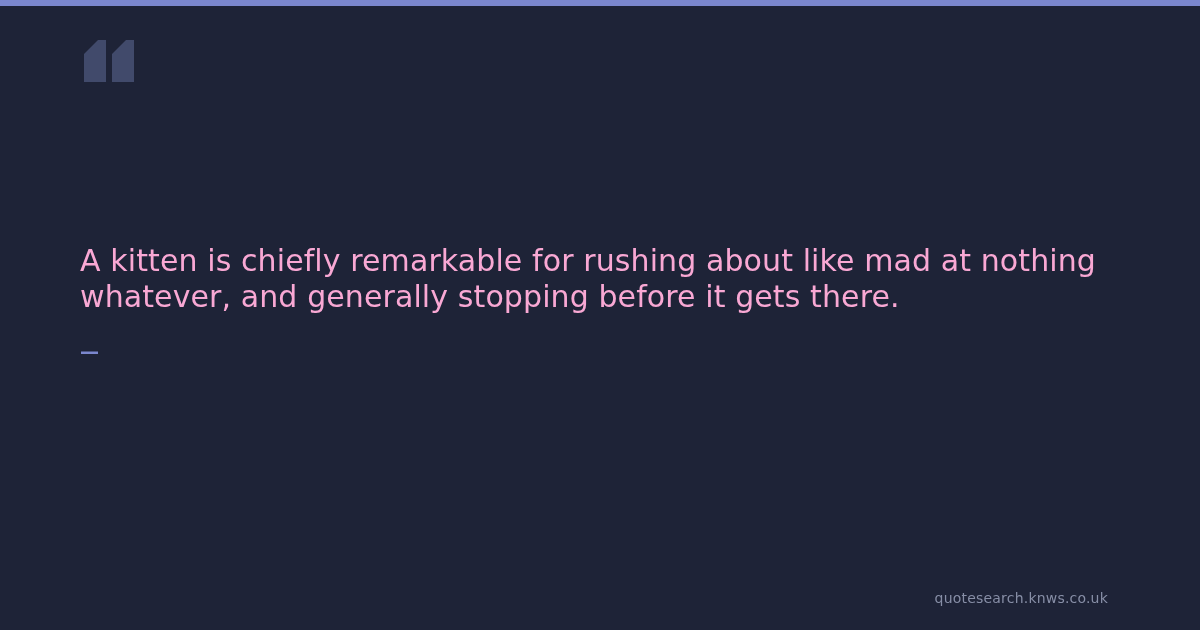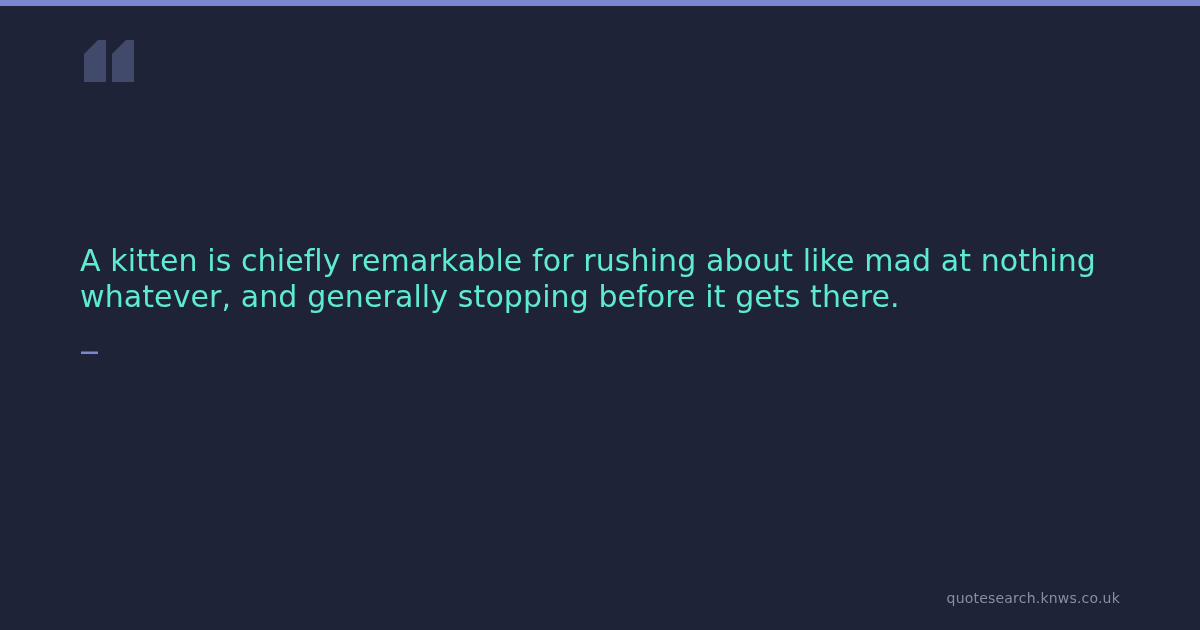--- a/index.html
+++ b/index.html
@@ -53,21 +53,21 @@
     left: 80px;
     top: 243px;
     width: 1040px;
   }
 
   .quote-text {
     margin: 0;
     font-size: 30px;
     line-height: 36px;
     font-weight: 400;
-    color: #5eead4;
+    color: #f9a8d4;
     letter-spacing: 0.1px;
   }
 
   
   .attribution {
     position: absolute;
     left: 80px;
     top: 340px;
     display: flex;
     align-items: center;
@@ -78,21 +78,21 @@
     letter-spacing: 0.2px;
   }
 
   .attribution .dash {
     color: #7b87ce;
   }
 
   
   .watermark {
     position: absolute;
-    right: 80px;
+    right: 92px;
     bottom: 24px;
     font-size: 14px;
     color: #878ea6;
     letter-spacing: 0.2px;
   }
 </style>
 </head>
 <body>
 
 <div class="quote-card">

